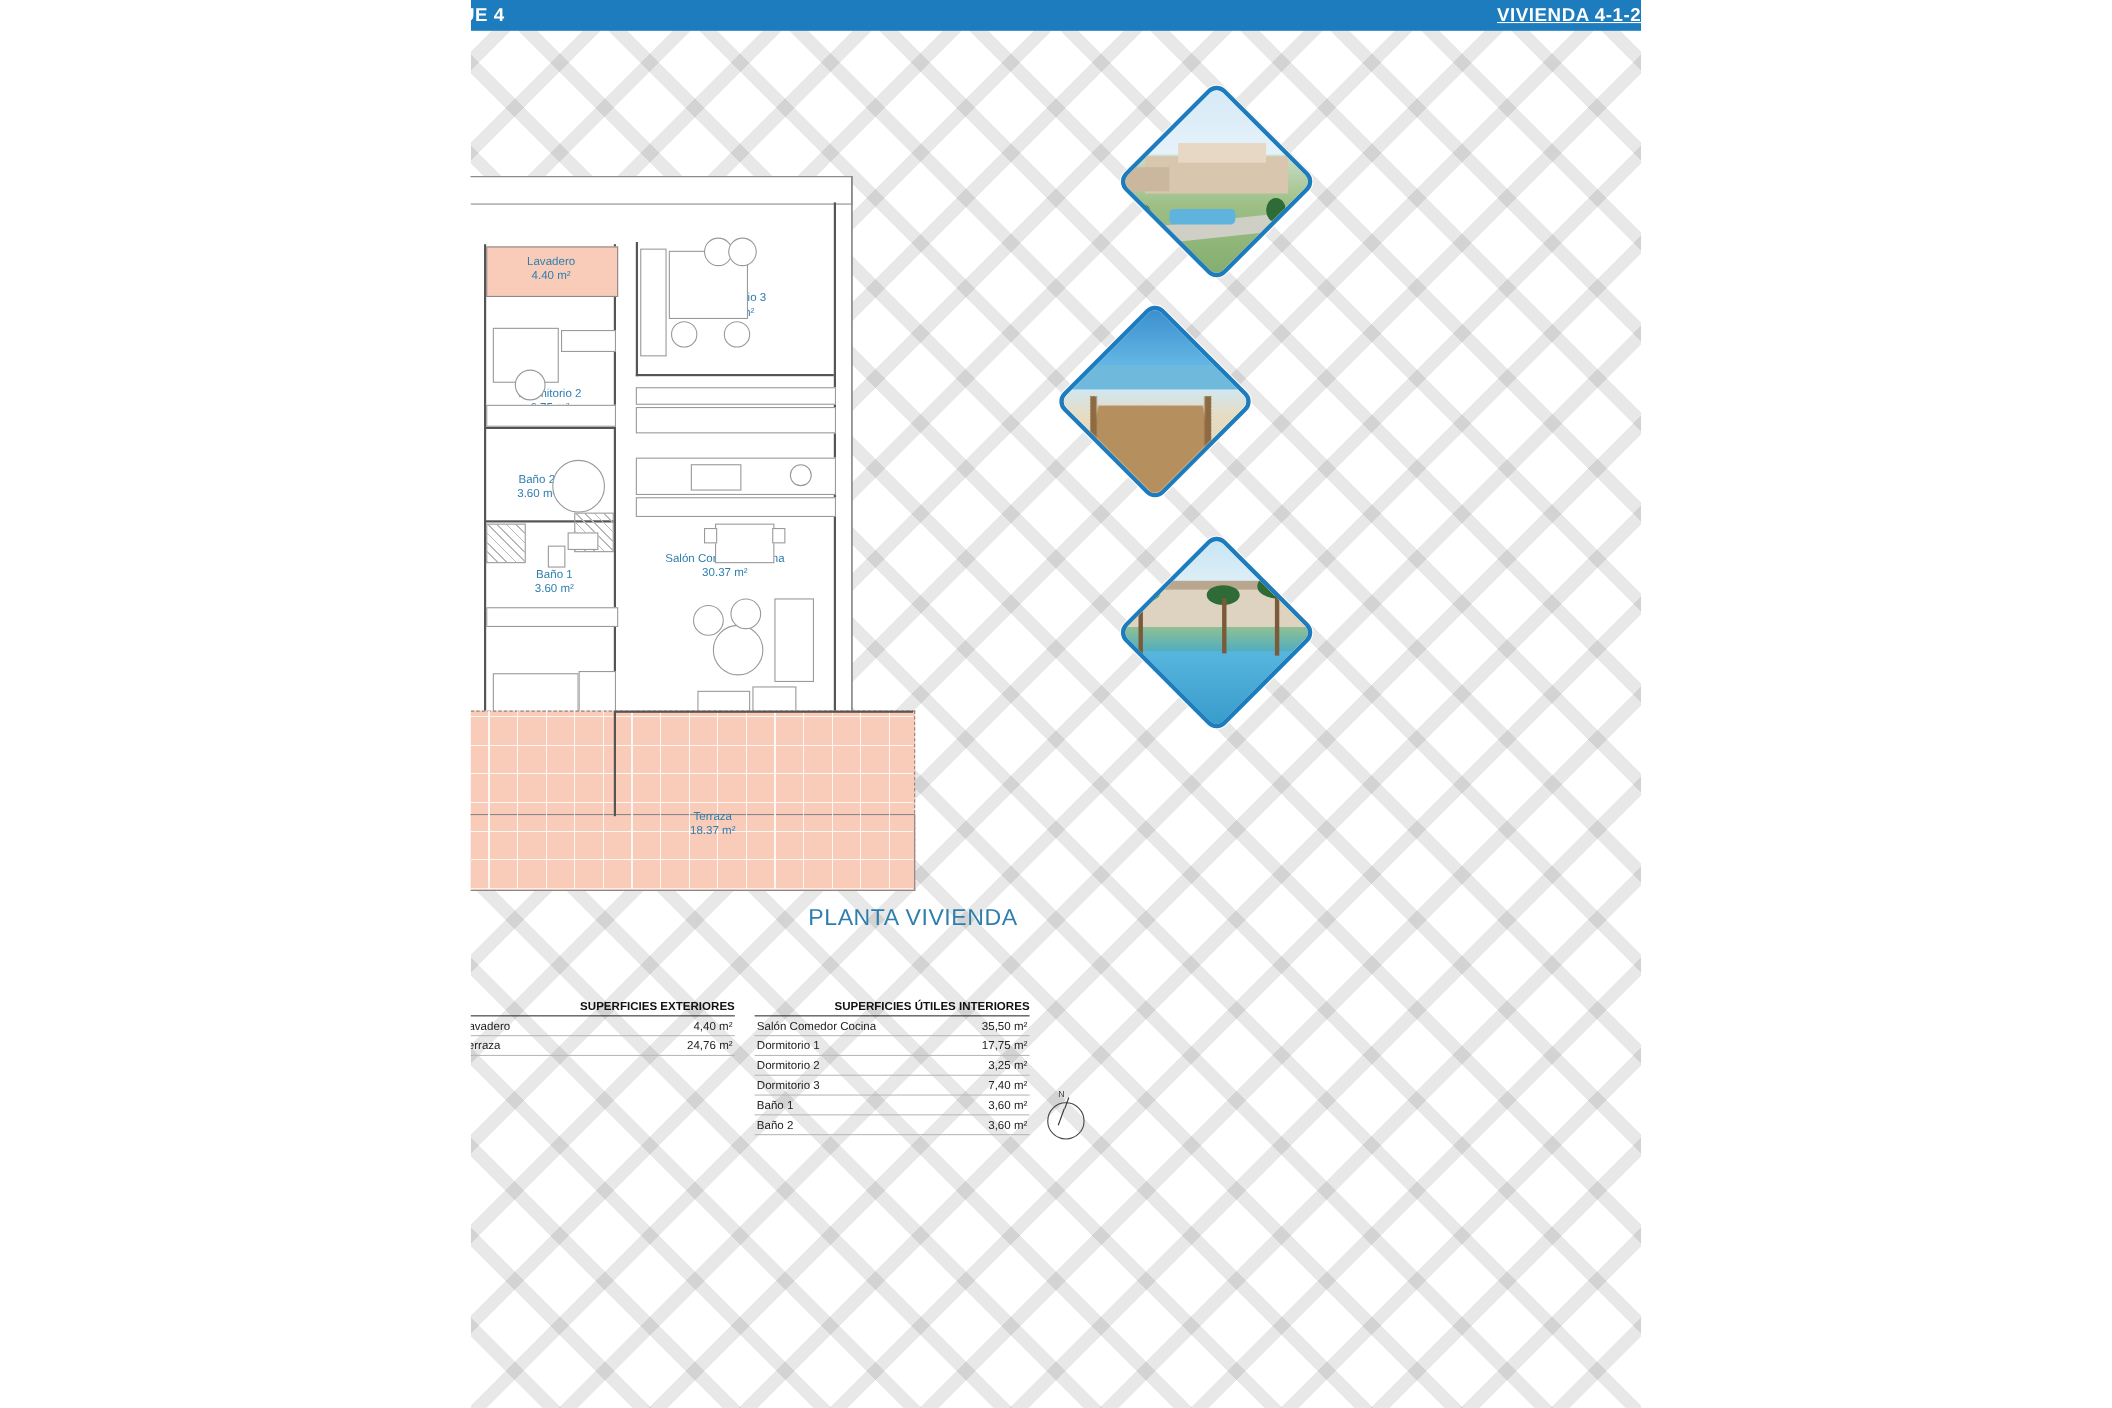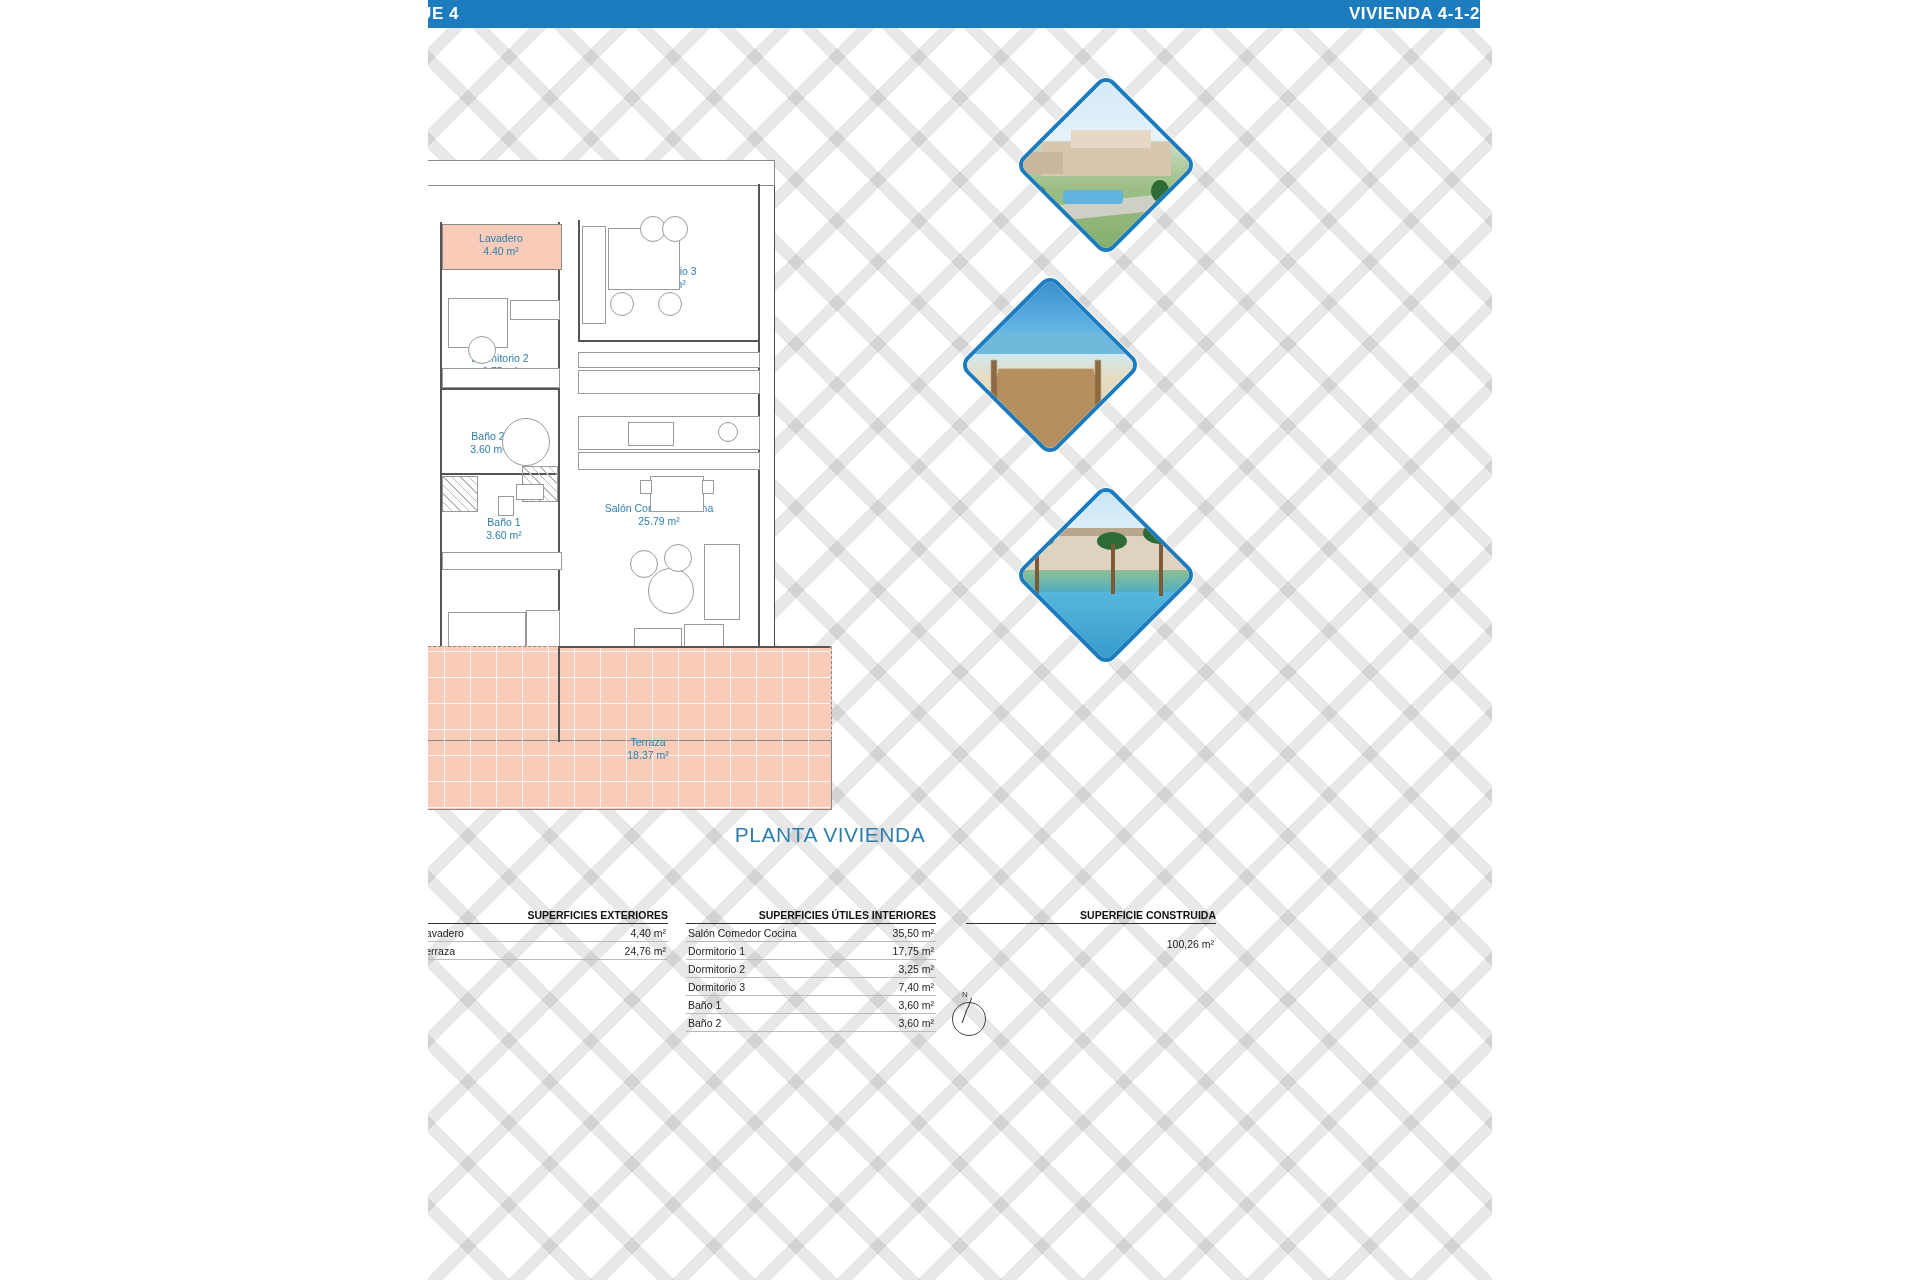--- a/index.html
+++ b/index.html
@@ -27,21 +27,21 @@
   }
   
   .hdr{
     position:absolute; top:0; height:28px;
     background:#1c7cbe; color:#ffffff;
     font-weight:bold; font-size:17px; letter-spacing:0.5px;
     display:flex; align-items:center;
   }
   #hdr-left{left:0; width:532px; justify-content:flex-start; padding-left:0;}
   #hdr-left span{margin-left:-60px;}
-  #hdr-right{left:520px; width:532px; justify-content:flex-end;}
+  #hdr-right{left:532px; width:532px; justify-content:flex-end;text-decoration:underline;}
   #hdr-right span{margin-right:0;}
 
   
   #plan{
     position:absolute; left:-10px; top:140px; width:600px; height:720px;
   }
   .plan-outline{
     position:absolute; border:1.6px solid #4a4a4a; background:#ffffff;
   }
   .wall{ position:absolute; background:#555; }
@@ -209,21 +209,21 @@
       <span class="nm">Dormitorio 1</span>
       <span class="ar">10.15 m²</span>
     </div>
     <div class="furn" style="left:30px; top:472px; width:76px; height:62px;"></div>
     <div class="furn-r" style="left:40px; top:536px; width:26px; height:26px;"></div>
     <div class="furn-r" style="left:66px; top:536px; width:26px; height:26px;"></div>
     <div class="furn" style="left:108px; top:470px; width:32px; height:64px;"></div>
 
     <div class="roomlabel" style="left:142px; top:362px; width:198px;">
       <span class="nm">Salón Comedor Cocina</span>
-      <span class="ar">25.79 m²</span>
+      <span class="ar">30.37 m²</span>
     </div>
 
     <div class="furn" style="left:160px; top:212px; width:180px; height:14px;"></div>
     <div class="furn" style="left:160px; top:230px; width:180px; height:22px;"></div>
     <div class="furn" style="left:160px; top:276px; width:180px; height:32px;"></div>
     <div class="furn" style="left:210px; top:282px; width:44px; height:22px;"></div>
     <div class="furn-r" style="left:300px; top:282px; width:18px; height:18px;"></div>
     <div class="furn" style="left:160px; top:312px; width:180px; height:16px;"></div>
 
     <div class="furn" style="left:232px; top:336px; width:52px; height:34px;"></div>
@@ -322,26 +322,20 @@
     <div class="trow">
       <span>Baño 1</span>
       <span class="v">3,60 m²</span>
     </div>
     <div class="trow">
       <span>Baño 2</span>
       <span class="v">3,60 m²</span>
     </div>
   </div>
 
-  <div class="tbl" id="tbl-con">
-    <div class="thead">SUPERFICIE CONSTRUIDA</div>
-    <div class="onerow">
-      <span class="v">100,26 m²</span>
-    </div>
-  </div>
 
   <div id="compass">
     <div class="n">N</div>
     <div class="circ"></div>
     <div class="needle"></div>
     <div class="needle2"></div>
   </div>
 
 </div>
 

